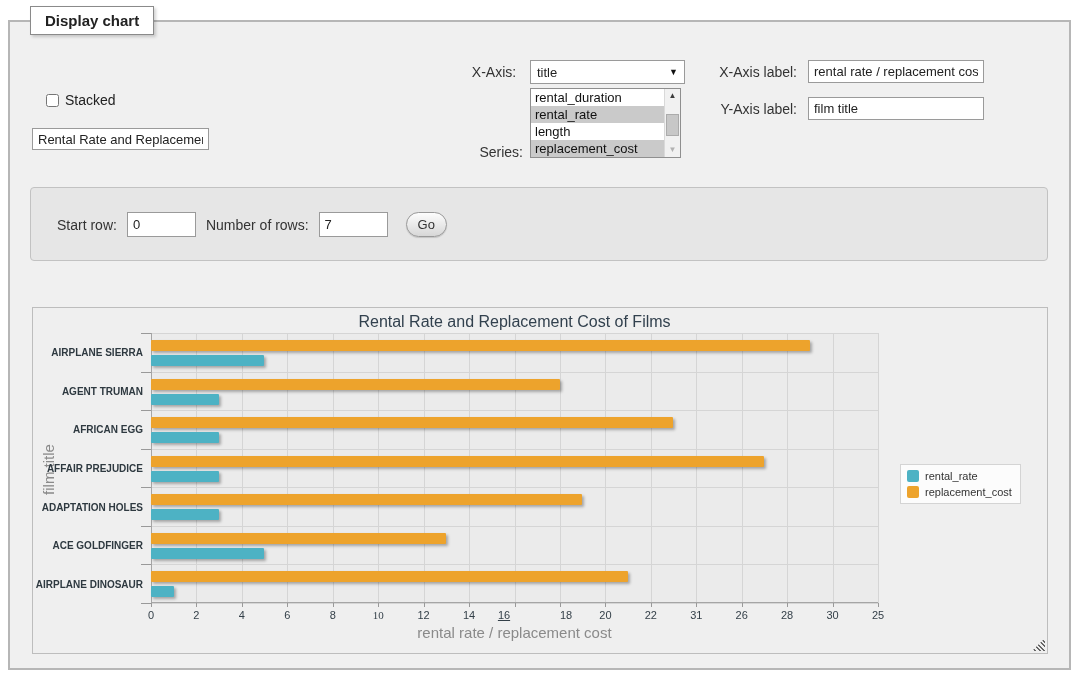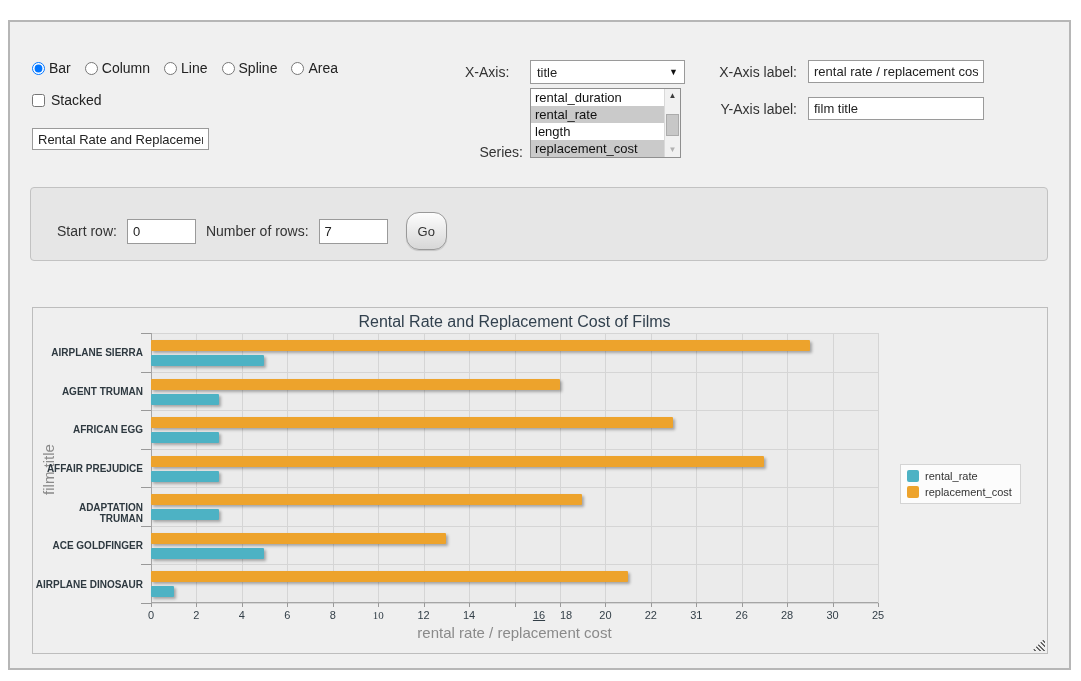--- a/index.html
+++ b/index.html
@@ -8,21 +8,21 @@
   
   .fieldset { position:absolute; left:8px; top:20px; width:1063px; height:650px; border:2px solid #b6b6b6; background:#f0f0f0; }
   .fieldset-legend { position:absolute; left:20px; top:-16px; background:#fff; border:1px solid #8a8a8a; padding:5px 14px; font-size:15px; font-weight:bold; color:#222; box-shadow:2px 2px 3px rgba(0,0,0,.18); }
 
   .ctl-label { position:absolute; font-size:14px; color:#333; }
   .txt-input { position:absolute; border:1px solid #9a9a9a; background:#fff; font-size:13px; color:#222; padding:2px 5px; font-family:"Liberation Sans",sans-serif; }
 
   
   .radio-row { position:absolute; left:22px; top:38px; display:flex; align-items:center; gap:14px; }
   .radio-item { display:flex; align-items:center; gap:4px; font-size:14px; color:#222; cursor:default; }
-  .check-row { position:absolute; left:22px; top:70px; display:flex; align-items:center; gap:6px; font-size:14px; color:#222; }
+  .check-row { position:absolute; left:36px; top:70px; display:flex; align-items:center; gap:6px; font-size:14px; color:#222; }
 
   
   .select-box { position:absolute; left:520px; top:38px; width:155px; height:24px; background:#fff; border:1px solid #9a9a9a; font-size:13px; color:#222; display:flex; align-items:center; padding:0 6px; }
   .select-box .sel-arrow { margin-left:auto; font-size:9px; color:#111; }
 
   
   .listbox { position:absolute; left:520px; top:66px; width:151px; height:70px; background:#fff; border:1px solid #8f8f8f; display:flex; }
   .lb-options { flex:1; overflow:hidden; }
   .lb-option { font-size:13px; color:#111; padding:0 4px; height:17px; line-height:17px; white-space:nowrap; }
   .lb-option.selected { background:#cacaca; }
@@ -30,21 +30,21 @@
   .lb-arrow { position:absolute; left:0; width:100%; height:14px; font-size:8px; text-align:center; line-height:14px; }
   .lb-arrow.up { top:0; color:#3c3c3c; }
   .lb-arrow.down { bottom:0; color:#b2b2b2; }
   .lb-thumb { position:absolute; left:1px; right:1px; top:25px; height:22px; background:#c7c7c7; border:1px solid #ababab; }
 
   
   .query-panel { position:absolute; left:20px; top:165px; width:1018px; height:74px; background:#e6e6e6; border:1px solid #c2c2c2; border-radius:4px; }
   .query-row { position:absolute; left:26px; top:24px; display:flex; align-items:center; gap:10px; }
   .query-row label { font-size:14px; color:#333; }
   .q-input { width:69px; height:25px; border:1px solid #9a9a9a; background:#fff; font-size:13px; color:#222; padding:2px 5px; font-family:"Liberation Sans",sans-serif; }
-  .go-btn { margin-left:8px; height:38px; padding:0 11px; border:1px solid #999; border-radius:13px; background:linear-gradient(#fdfdfd,#d7d7d7); font-size:13px; color:#333; font-family:"Liberation Sans",sans-serif; box-shadow:0 1px 1px rgba(0,0,0,.15); }
+  .go-btn { margin-left:8px; height:25px; padding:0 11px; border:1px solid #999; border-radius:13px; background:linear-gradient(#fdfdfd,#d7d7d7); font-size:13px; color:#333; font-family:"Liberation Sans",sans-serif; box-shadow:0 1px 1px rgba(0,0,0,.15); }
 
   
   .chart-container { position:absolute; left:22px; top:285px; width:1016px; height:347px; background:#efefef; border:1px solid #bdbdbd; }
   .chart-title { position:absolute; left:0; top:5px; width:963px; text-align:center; font-size:16px; color:#32414e; }
   .plot { position:absolute; left:118px; top:25px; width:727px; height:270px; background:#ebebeb; }
   .vgrid { position:absolute; top:0; bottom:0; width:1px; background:#d5d5d5; }
   .hgrid { position:absolute; left:0; right:0; height:1px; background:#d5d5d5; }
   .axis-line-y { position:absolute; left:0; top:0; bottom:0; width:1px; background:#a5a5a5; }
   .axis-line-x { position:absolute; left:0; right:0; bottom:0; height:1px; background:#a5a5a5; }
   .bar { position:absolute; height:11px; border-radius:1px; box-shadow:2px 2px 3px rgba(0,0,0,.30); }
@@ -56,52 +56,31 @@
   .yaxis-title { position:absolute; left:-45px; top:153px; width:120px; text-align:center; font-size:15px; color:#8a8a8a; transform:rotate(270deg); }
   .chart-legend { position:absolute; left:867px; top:156px; background:#fcfcfc; border:1px solid #d4d4d4; padding:5px 8px 5px 6px; display:flex; flex-direction:column; gap:4px; }
   .legend-item { display:flex; align-items:center; gap:6px; font-size:11px; color:#333; white-space:nowrap; }
   .legend-swatch { width:12px; height:12px; border-radius:2px; }
   .resize-handle { position:absolute; right:2px; bottom:2px; width:13px; height:13px; background:repeating-linear-gradient(45deg, transparent, transparent 2px, #666 2px, #666 3.2px); clip-path:polygon(100% 0, 100% 100%, 0 100%); }
 </style>
 </head>
 <body>
 
 <div class="fieldset">
-
-  <div class="radio-row">
-      <label class="radio-item">
-        <input type="radio" name="charttype" checked="" style="">
-        <span>Bar</span>
-      </label>
-      <label class="radio-item">
-        <input type="radio" name="charttype" style="">
-        <span>Column</span>
-      </label>
-      <label class="radio-item">
-        <input type="radio" name="charttype" style="">
-        <span>Line</span>
-      </label>
-      <label class="radio-item">
-        <input type="radio" name="charttype" style="">
-        <span>Spline</span>
-      </label>
-      <label class="radio-item">
-        <input type="radio" name="charttype" style="">
-        <span>Area</span>
-      </label>
-    </div>
+  <div class="fieldset-legend">Display chart</div>
+
 
   <label class="check-row">
     <input type="checkbox" style="">
     <span>Stacked</span>
   </label>
 
   <input class="txt-input" style="left: 22px; top: 106px; width: 177px; height: 22px;" value="Rental Rate and Replacement Cost of Films">
 
-  <div class="ctl-label" style="left:455px; top:42px; width:58px; text-align:left;">X-Axis:</div>
+  <div class="ctl-label" style="left:455px; top:42px; width:58px; text-align:center;">X-Axis:</div>
   <div class="select-box">
     <span>title</span>
     <span class="sel-arrow">▼</span>
   </div>
 
   <div class="ctl-label" style="left:455px; top:122px; width:58px; text-align:right;">Series:</div>
   <div class="listbox">
     <div class="lb-options">
         <div class="lb-option">rental_duration</div>
         <div class="lb-option selected">rental_rate</div>
@@ -175,21 +154,21 @@
         <div class="bar" style="left: 0px; top: 199.9px; width: 295.1px; background: linear-gradient(rgb(237, 163, 44), rgb(237, 163, 44)) rgb(237, 163, 44);"></div>
         <div class="bar" style="left: 0px; top: 214.9px; width: 113.4px; background: linear-gradient(rgb(77, 178, 196), rgb(77, 178, 196)) rgb(77, 178, 196);"></div>
         <div class="bar" style="left: 0px; top: 238.4px; width: 476.9px; background: linear-gradient(rgb(237, 163, 44), rgb(237, 163, 44)) rgb(237, 163, 44);"></div>
         <div class="bar" style="left: 0px; top: 253.4px; width: 22.5px; background: linear-gradient(rgb(77, 178, 196), rgb(77, 178, 196)) rgb(77, 178, 196);"></div>
       </div>
     <div>
         <div class="ycat" style="top: 39.3px; position: absolute;">AIRPLANE SIERRA</div>
         <div class="ycat" style="top: 77.9px; position: absolute;">AGENT TRUMAN</div>
         <div class="ycat" style="top: 116.4px; position: absolute;">AFRICAN EGG</div>
         <div class="ycat" style="top: 155px; position: absolute;">AFFAIR PREJUDICE</div>
-        <div class="ycat" style="top: 193.6px; position: absolute;">ADAPTATION TRUMAN</div>
+        <div class="ycat" style="top: 193.6px; position: absolute;">ADAPTATION HOLES</div>
         <div class="ycat" style="top: 232.1px; position: absolute;">ACE GOLDFINGER</div>
         <div class="ycat" style="top: 270.7px; position: absolute;">AIRPLANE DINOSAUR</div>
       </div>
     <div>
         <div class="ytick" style="top: 25px;"></div>
         <div class="ytick" style="top: 63.6px;"></div>
         <div class="ytick" style="top: 102.1px;"></div>
         <div class="ytick" style="top: 140.7px;"></div>
         <div class="ytick" style="top: 179.3px;"></div>
         <div class="ytick" style="top: 217.9px;"></div>
@@ -207,21 +186,21 @@
         <div class="xtick" style="left: 234.3px;">6</div>
         <div class="xtickmark" style="left: 299.8px;"></div>
         <div class="xtick" style="left: 279.8px;">8</div>
         <div class="xtickmark" style="left: 345.2px;"></div>
         <div class="xtick" style="left: 325.2px; font-family: Liberation Serif, serif;">10</div>
         <div class="xtickmark" style="left: 390.6px;"></div>
         <div class="xtick" style="left: 370.6px;">12</div>
         <div class="xtickmark" style="left: 436.1px;"></div>
         <div class="xtick" style="left: 416.1px;">14</div>
         <div class="xtickmark" style="left: 481.5px;"></div>
-        <div class="xtick" style="left: 486px; text-decoration: underline;">16</div>
+        <div class="xtick" style="left: 451px; text-decoration: underline;">16</div>
         <div class="xtickmark" style="left: 526.9px;"></div>
         <div class="xtick" style="left: 513px;">18</div>
         <div class="xtickmark" style="left: 572.4px;"></div>
         <div class="xtick" style="left: 552.4px;">20</div>
         <div class="xtickmark" style="left: 617.8px;"></div>
         <div class="xtick" style="left: 597.8px;">22</div>
         <div class="xtickmark" style="left: 663.3px;"></div>
         <div class="xtick" style="left: 643.3px;">31</div>
         <div class="xtickmark" style="left: 708.7px;"></div>
         <div class="xtick" style="left: 688.7px;">26</div>

